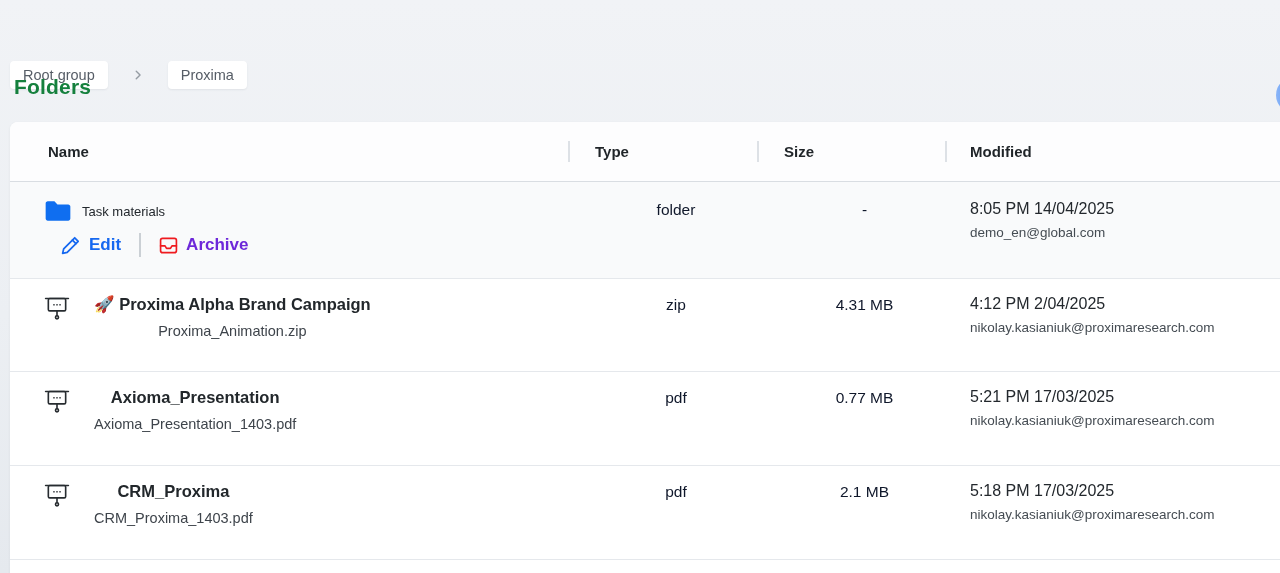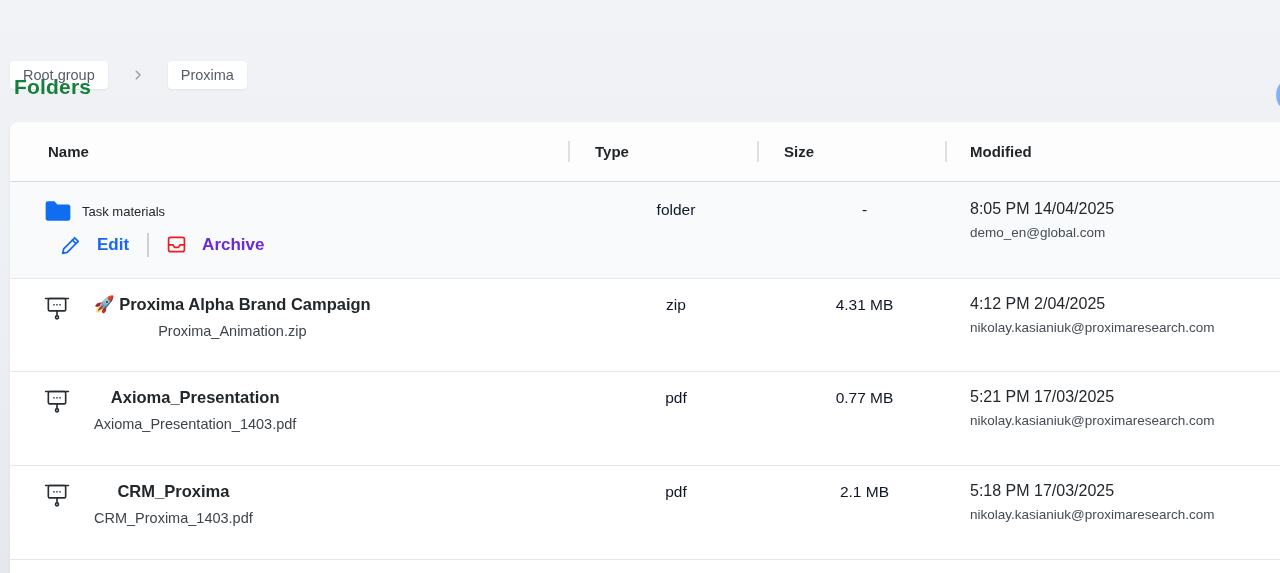--- a/index.html
+++ b/index.html
@@ -73,21 +73,21 @@
   .name-text { margin-left: 24px; text-align: center; }
   .file-title { font-size: 16.5px; font-weight: bold; color: #22272b; line-height: 1.15; }
   .file-subtitle { margin-top: 9px; font-size: 14.5px; color: #3e444b; }
 
   .r0 .cell-name { padding-top: 18px; display: block; }
   .folder-line { display: flex; align-items: center; }
   .folder-line .icon-box { margin-left: 9px; height: 22px; }
   .folder-title { font-size: 13px; font-weight: normal; color: #23282d; margin-left: 11px; }
   .actions { display: flex; align-items: center; margin: 11px 0 0 24px; }
   .action-btn {
-    display: inline-flex; gap: 16px;
+    display: inline-flex; align-items: center; gap: 8px;
     background: none; border: none; cursor: pointer;
     font-family: inherit; font-size: 17px; font-weight: bold;
   }
   .action-edit { color: #1668f0; }
   .action-archive { color: #6d28d9; }
   .action-divider { width: 2px; height: 24px; background: #cbd0d5; margin: 0 18px; }
 
   .cell-type, .cell-size { padding: 17px 0 0 27px; font-size: 15.5px; color: #0f172a; text-align: center; }
   .cell-mod { padding: 16px 0 0 25px; }
   .mod-date { font-size: 16px; color: #23282d; }

